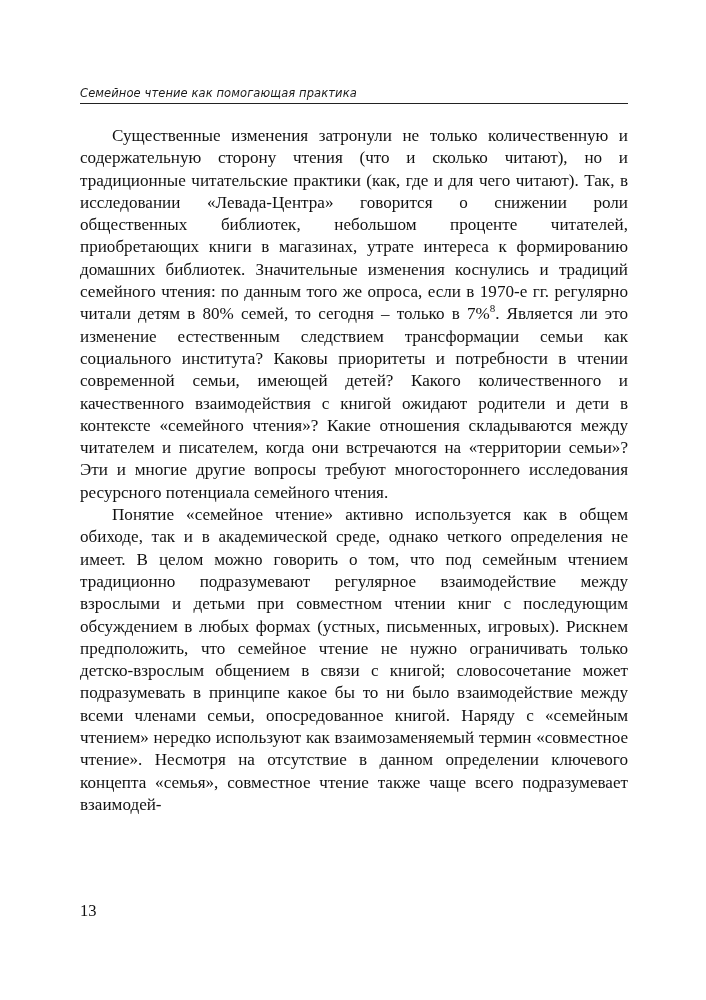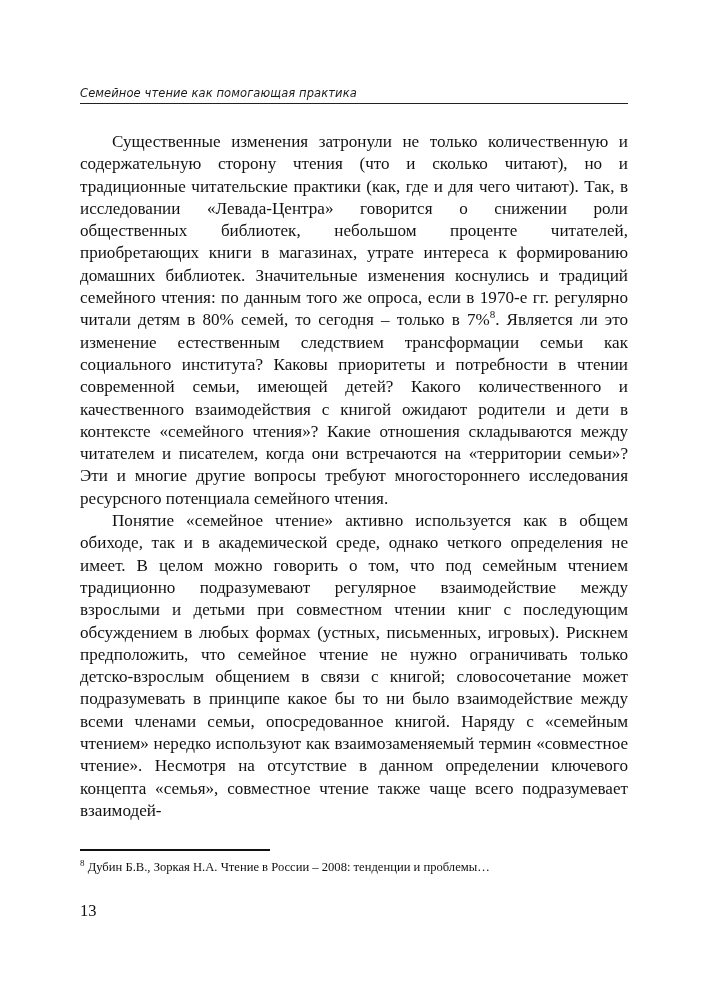--- a/index.html
+++ b/index.html
@@ -45,21 +45,20 @@
     height: 1px;
     background: #222222;
   }
 
   
   .body-block {
     position: absolute;
     top: 121px;
     left: 0;
     width: 548px;
-    margin-top: 6px;
   }
   p.para {
     margin: 0;
     font-family: "Liberation Serif", "DejaVu Serif", serif;
     font-size: 17.1px;
     line-height: 22.3px;
     color: #111111;
     text-align: justify;
     text-indent: 32px;
     hyphens: manual;
@@ -123,21 +122,17 @@
     </div>
 
     <div class="body-block">
 
       <p class="para"><span>Существенные изменения затронули не только количественную и содержательную сторону чтения (что и сколько читают), но и традиционные читательские практики (как, где и для чего читают). Так, в исследовании «Левада-Центра» говорится о снижении роли общественных библиотек, небольшом проценте читателей, приобретающих книги в магазинах, утрате интереса к формированию домашних библиотек. Значительные изменения коснулись и традиций семейного чтения: по данным того же опроса, если в 1970-е гг. регулярно читали детям в 80% семей, то сегодня – только в 7%</span><sup class="fn-ref">8</sup><span>. Является ли это изменение естественным следствием трансформации семьи как социального института? Каковы приоритеты и потребности в чтении современной семьи, имеющей детей? Какого количественного и качественного взаимодействия с книгой ожидают родители и дети в контексте «семейного чтения»? Какие отношения складываются между читателем и писателем, когда они встречаются на «территории семьи»? Эти и многие другие вопросы требуют многостороннего исследования ресурсного потенциала семейного чтения.</span></p>
 
       <p class="para">Понятие «семейное чтение» активно используется как в общем обиходе, так и в академической среде, однако четкого определения не имеет. В целом можно говорить о том, что под семейным чтением традиционно подразумевают регулярное взаимодействие между взрослыми и детьми при совместном чтении книг с последующим обсуждением в любых формах (устных, письменных, игровых). Рискнем предположить, что семейное чтение не нужно ограничивать только детско-взрослым общением в связи с книгой; словосочетание может подразумевать в принципе какое бы то ни было взаимодействие между всеми членами семьи, опосредованное книгой. Наряду с «семейным чтением» нередко используют как взаимозаменяемый термин «совместное чтение». Несмотря на отсутствие в данном определении ключевого концепта «семья», совместное чтение также чаще всего подразумевает взаимодей-</p>
 
     </div>
 
-    <div class="footnote-block">
-      <div class="footnote-rule"></div>
-      <div class="footnote-text"><sup>8</sup><span> Дубин Б.В., Зоркая Н.А. Чтение в России – 2008: тенденции и проблемы…</span></div>
-    </div>
 
     <div class="folio">13</div>
 
   </div>
 </div>
 
 </body></html>

